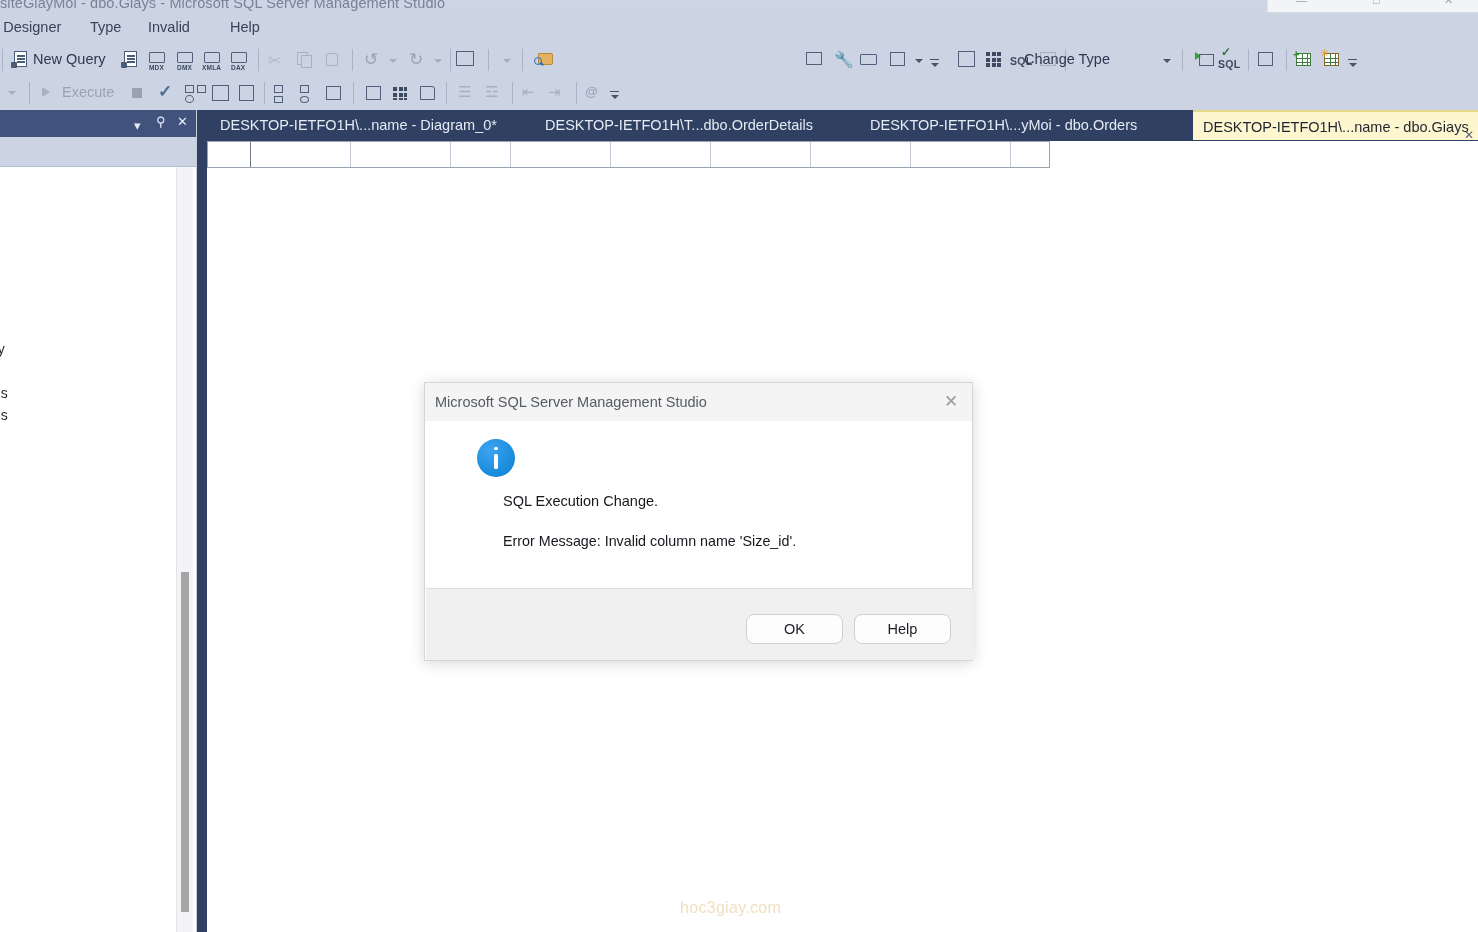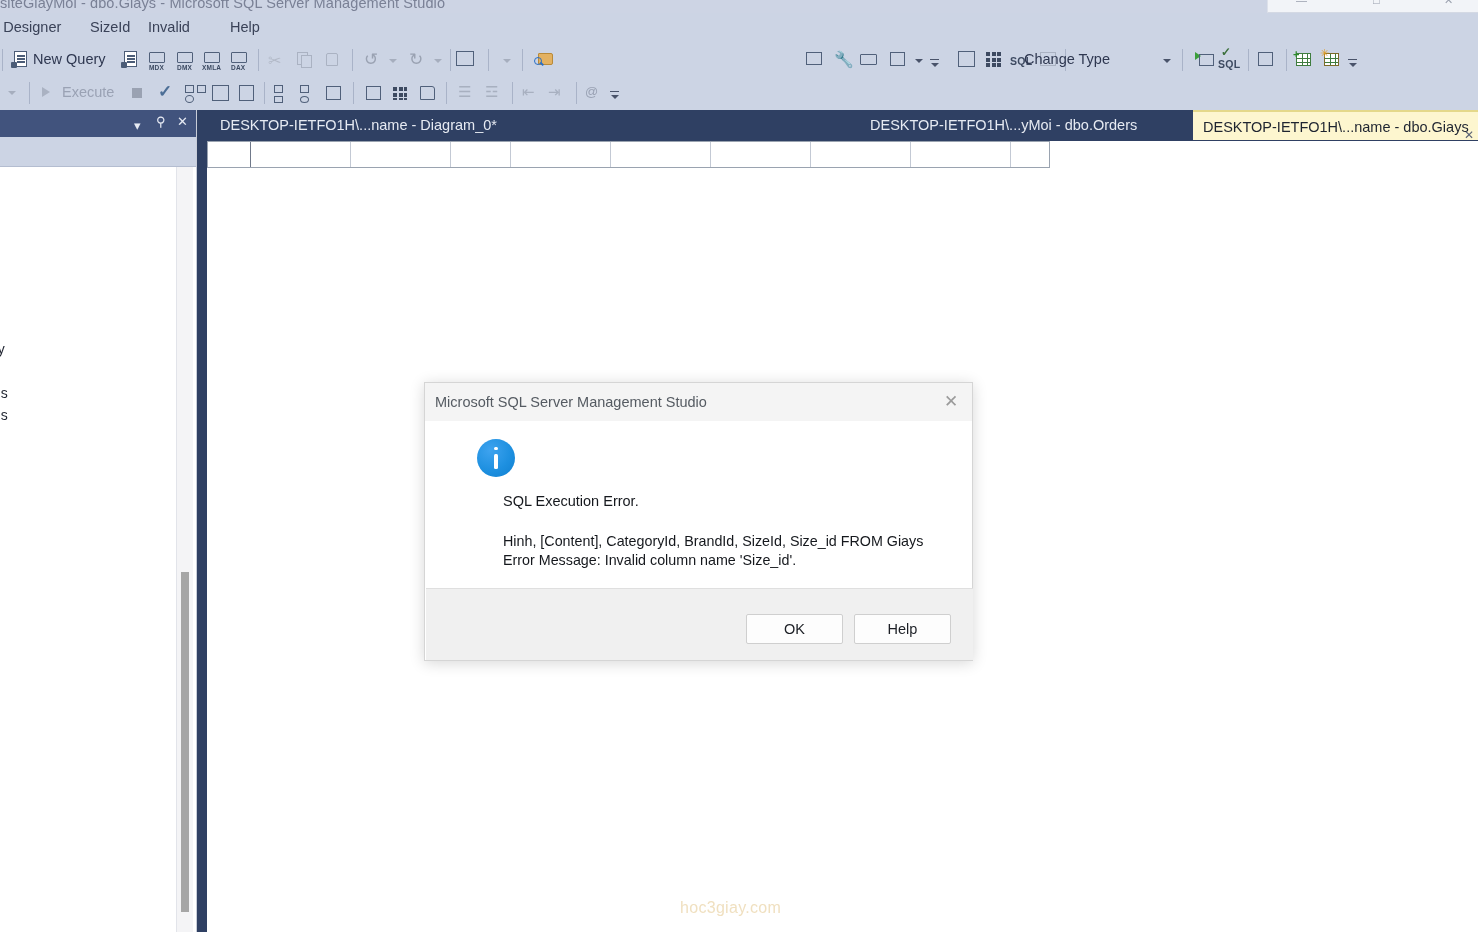--- a/index.html
+++ b/index.html
@@ -545,21 +545,21 @@
     background: #f0f0f0;
     border-top: 1px solid #dfdfdf;
     box-sizing: border-box;
   }
   .dlg-btn {
     position: absolute;
     top: 25px;
     width: 97px; height: 30px;
     background: #fdfdfd;
     border: 1px solid #cfcfcf;
-    border-radius: 2px;
+    border-radius: 8px;
     font-size: 14.5px;
     color: #1c1f25;
     font-family: "Liberation Sans", sans-serif;
     cursor: default;
     padding: 0;
     box-sizing: border-box;
   }
   .btn-ok { left: 320px; }
   .btn-help { left: 428px; }
 </style>
@@ -572,21 +572,21 @@
     <div class="titlebar-text">siteGiayMoi - dbo.Giays - Microsoft SQL Server Management Studio</div>
     <div class="win-controls">
       <span class="wc-min">—</span>
       <span class="wc-max">□</span>
       <span class="wc-close">✕</span>
     </div>
   </div>
 
   <div class="menubar">
     <div class="menu-item mi-0">y Designer</div>
-    <div class="menu-item mi-1">SizeId</div>
+    <div class="menu-item mi-1">Type</div>
     <div class="menu-item mi-2">Invalid</div>
     <div class="menu-item mi-3">Help</div>
   </div>
 
   <div class="toolbar1">
     <div class="tb-sep" style="left:2px; top:6px; height:22px;"></div>
 
     <div class="newq-doc" style="left:14px; top:8px;"></div>
     <div class="newq-badge" style="left:11px; top:19px;"></div>
     <div class="tb-label" style="left:33px; top:8px;">New Query</div>
@@ -735,20 +735,21 @@
       <div class="lp-item" style="top:240px;">ns</div>
 
     </div>
     <div class="lp-scroll-track"></div>
     <div class="lp-scroll-thumb"></div>
   </div>
   <div class="panel-gap"></div>
 
   <div class="tabstrip">
     <div class="tab" style="left:5px; width:300px;">DESKTOP-IETFO1H\...name - Diagram_0*</div>
+    <div class="tab" style="left:330px; width:300px;">DESKTOP-IETFO1H\T...dbo.OrderDetails</div>
     <div class="tab" style="left:655px; width:300px;">DESKTOP-IETFO1H\...yMoi - dbo.Orders</div>
     <div class="tab active" style="left:988px; width:285px;">
       <span>DESKTOP-IETFO1H\...name - dbo.Giays</span>
       <span class="tab-close">✕</span>
     </div>
   </div>
 
   <div class="editor-top-strip"></div>
   <div class="datagrid">
     <div class="dg-rowhdr"></div>
@@ -765,23 +766,22 @@
 
   <div class="watermark">hoc3giay.com</div>
 
   <div class="dlg">
     <div class="dlg-titlebar">
       <div class="dlg-title">Microsoft SQL Server Management Studio</div>
       <div class="dlg-close">✕</div>
     </div>
     <div class="dlg-body">
       <div class="dlg-info-icon"></div>
-      <div class="dlg-heading">SQL Execution Error.</div>
+      <div class="dlg-heading">SQL Execution Change.</div>
       <div class="dlg-text">
-        <div>Hinh, [Content], CategoryId, BrandId, SizeId, Size_id FROM Giays</div>
         <div>Error Message: Invalid column name 'Size_id'.</div>
       </div>
     </div>
     <div class="dlg-footer">
       <button class="dlg-btn btn-ok">OK</button>
       <button class="dlg-btn btn-help">Help</button>
     </div>
   </div>
 
 </div>

